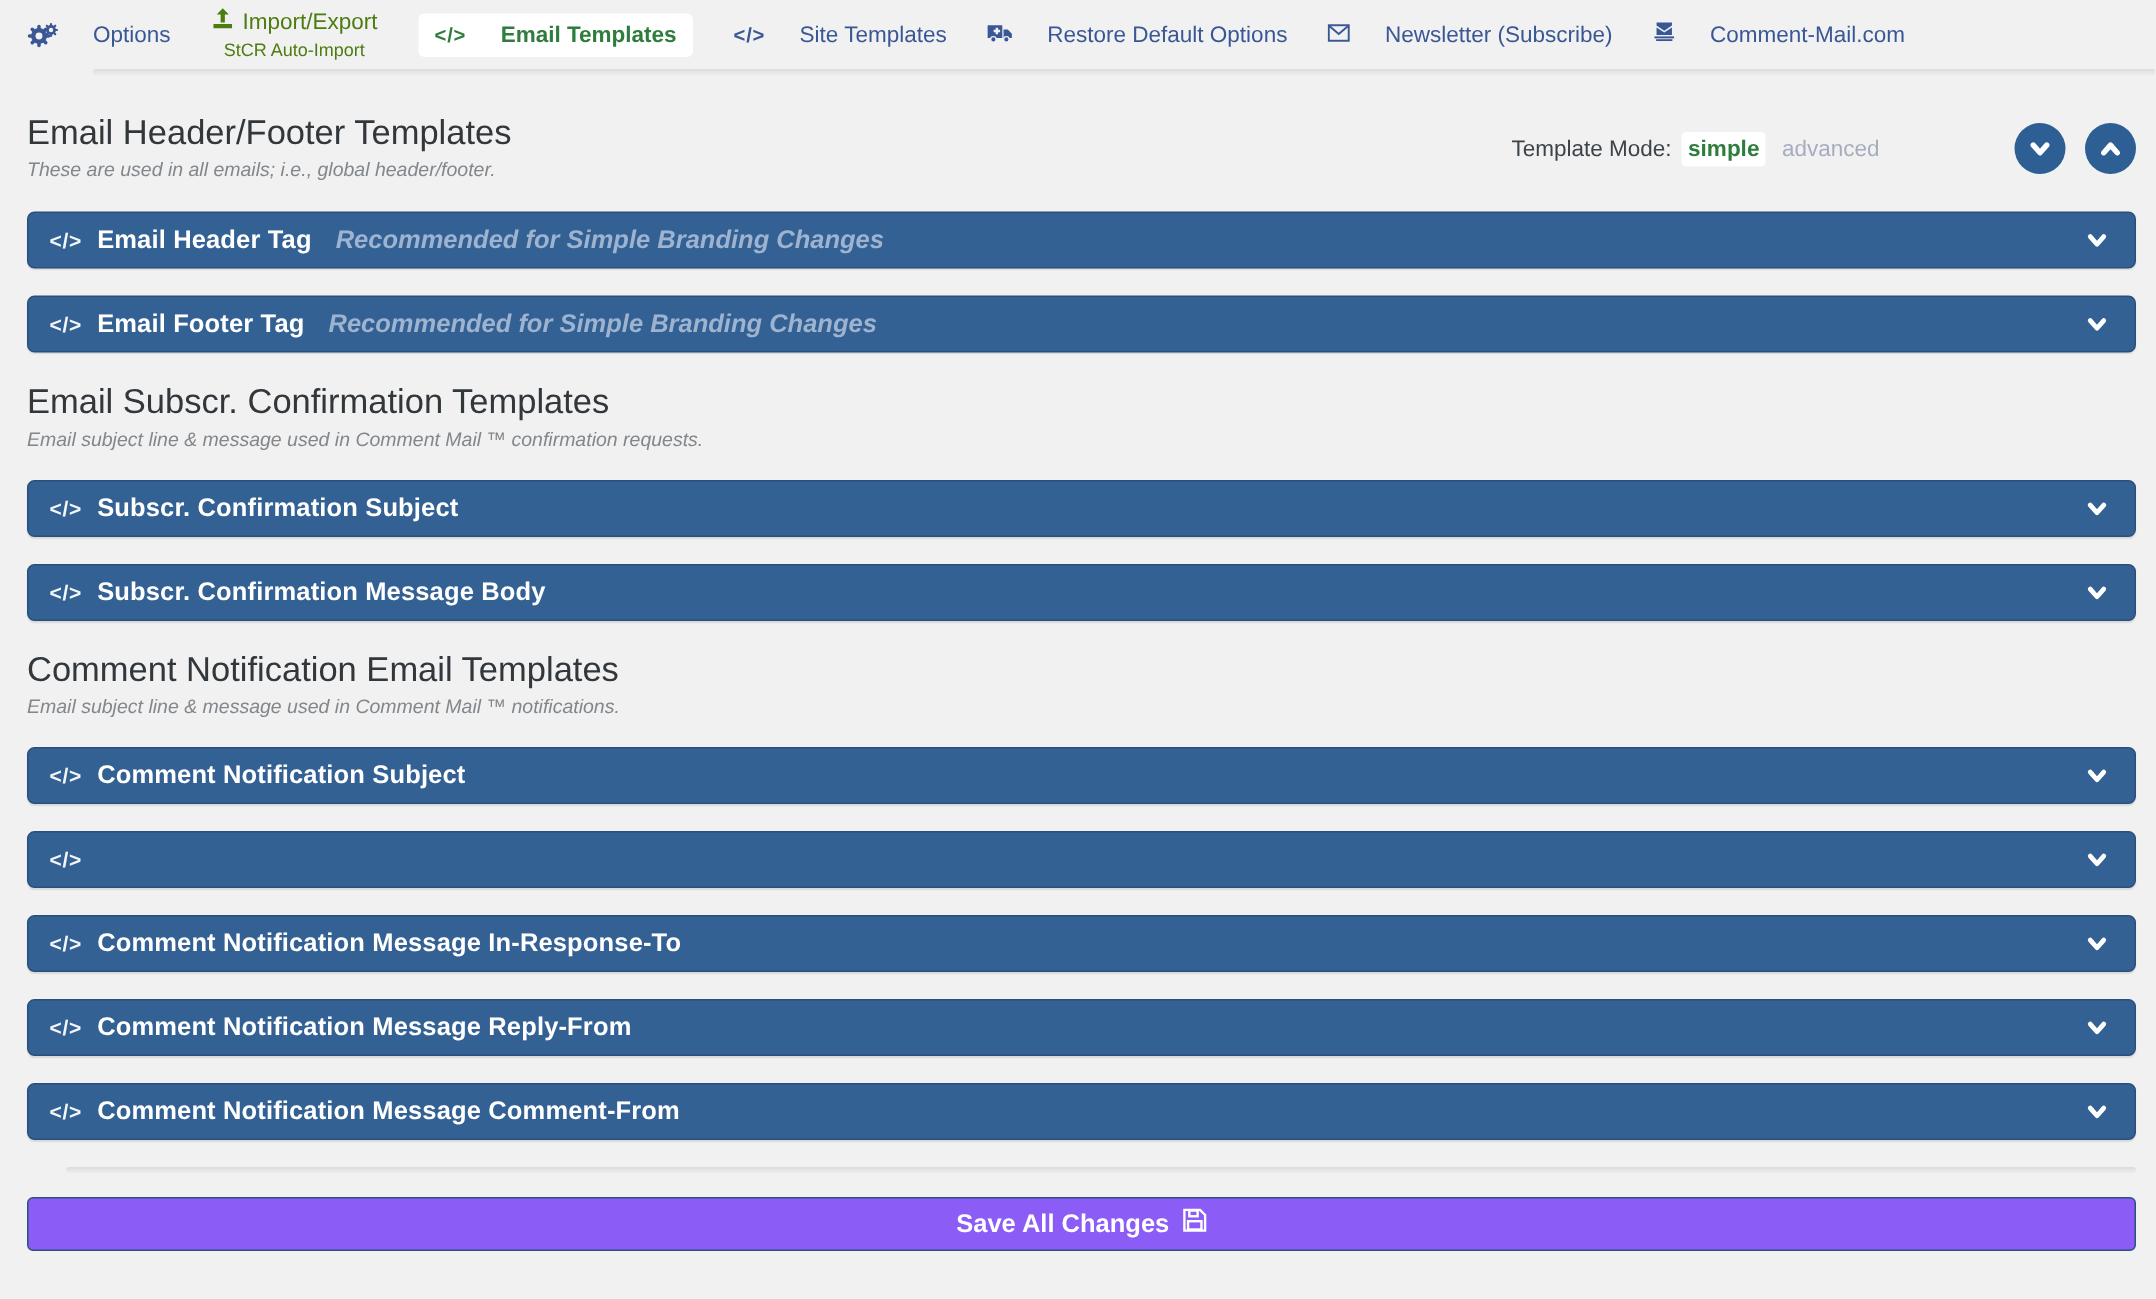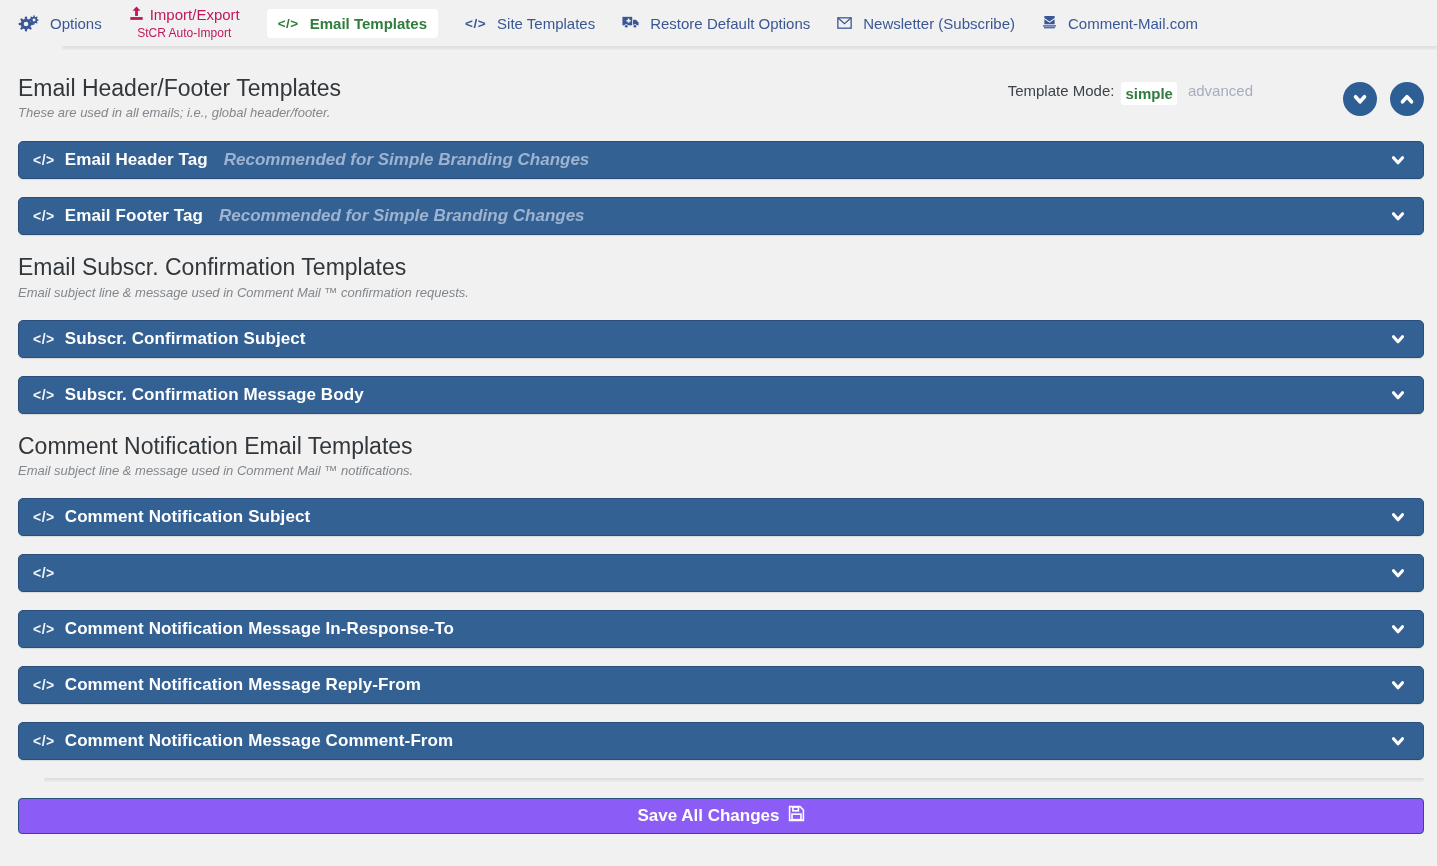--- a/index.html
+++ b/index.html
@@ -15,26 +15,26 @@
     display: flex;
     align-items: center;
     gap: 27px;
     height: 46px;
     padding-left: 18px;
     font-size: 15px;
   }
   .nav-item {
     display: flex;
     align-items: center;
-    gap: 11px;
+    gap: 23px;
     color: #3a5795;
     cursor: pointer;
     white-space: nowrap;
   }
-  .nav-stack { display: flex; flex-direction: column; align-items: center; line-height: 1.2; color: #be185d; cursor: pointer; }
+  .nav-stack { display: flex; flex-direction: column; align-items: center; line-height: 1.2; color: #4d7c0f; cursor: pointer; }
   .nav-stack .line1 { display: flex; align-items: center; gap: 6px; }
   .nav-stack .small { font-size: 12px; margin-top: 1px; }
   .nav-item.active {
     background: #fff;
     color: #2f7d3c;
     font-weight: 600;
     padding: 6px 11px;
     border-radius: 4px;
   }
   .code-glyph { font-weight: 600; font-size: 13.5px; letter-spacing: 0.5px; }
@@ -48,21 +48,21 @@
     border-radius: 2px;
   }
 
   
   .content { padding: 24px 13px 0 18px; }
 
   .header-row { display: flex; justify-content: space-between; align-items: flex-start; margin-bottom: 21px; }
   h1, h2 { font-size: 23px; font-weight: 400; color: #32373c; line-height: 1.28; }
   .sub { font-size: 13px; font-style: italic; color: #82878c; margin-top: 2px; }
 
-  .mode-area { display: flex; align-items: flex-start; margin-top: 8px; }
+  .mode-area { display: flex; align-items: center; margin-top: 8px; }
   .mode-label { font-size: 15px; color: #3c434a; }
   .mode-simple {
     background: #fff; color: #2f7d3c; font-weight: 700;
     font-size: 15px; padding: 3px 4px; border-radius: 3px; margin-left: 7px; cursor: pointer;
   }
   .mode-advanced { color: #a7adbf; font-size: 15px; margin-left: 11px; cursor: pointer; }
   .circles { display: flex; gap: 13px; margin-left: 90px; }
   .circle-btn {
     width: 34px; height: 34px; border-radius: 50%;
     background: #2e5f94; display: flex; align-items: center; justify-content: center;

